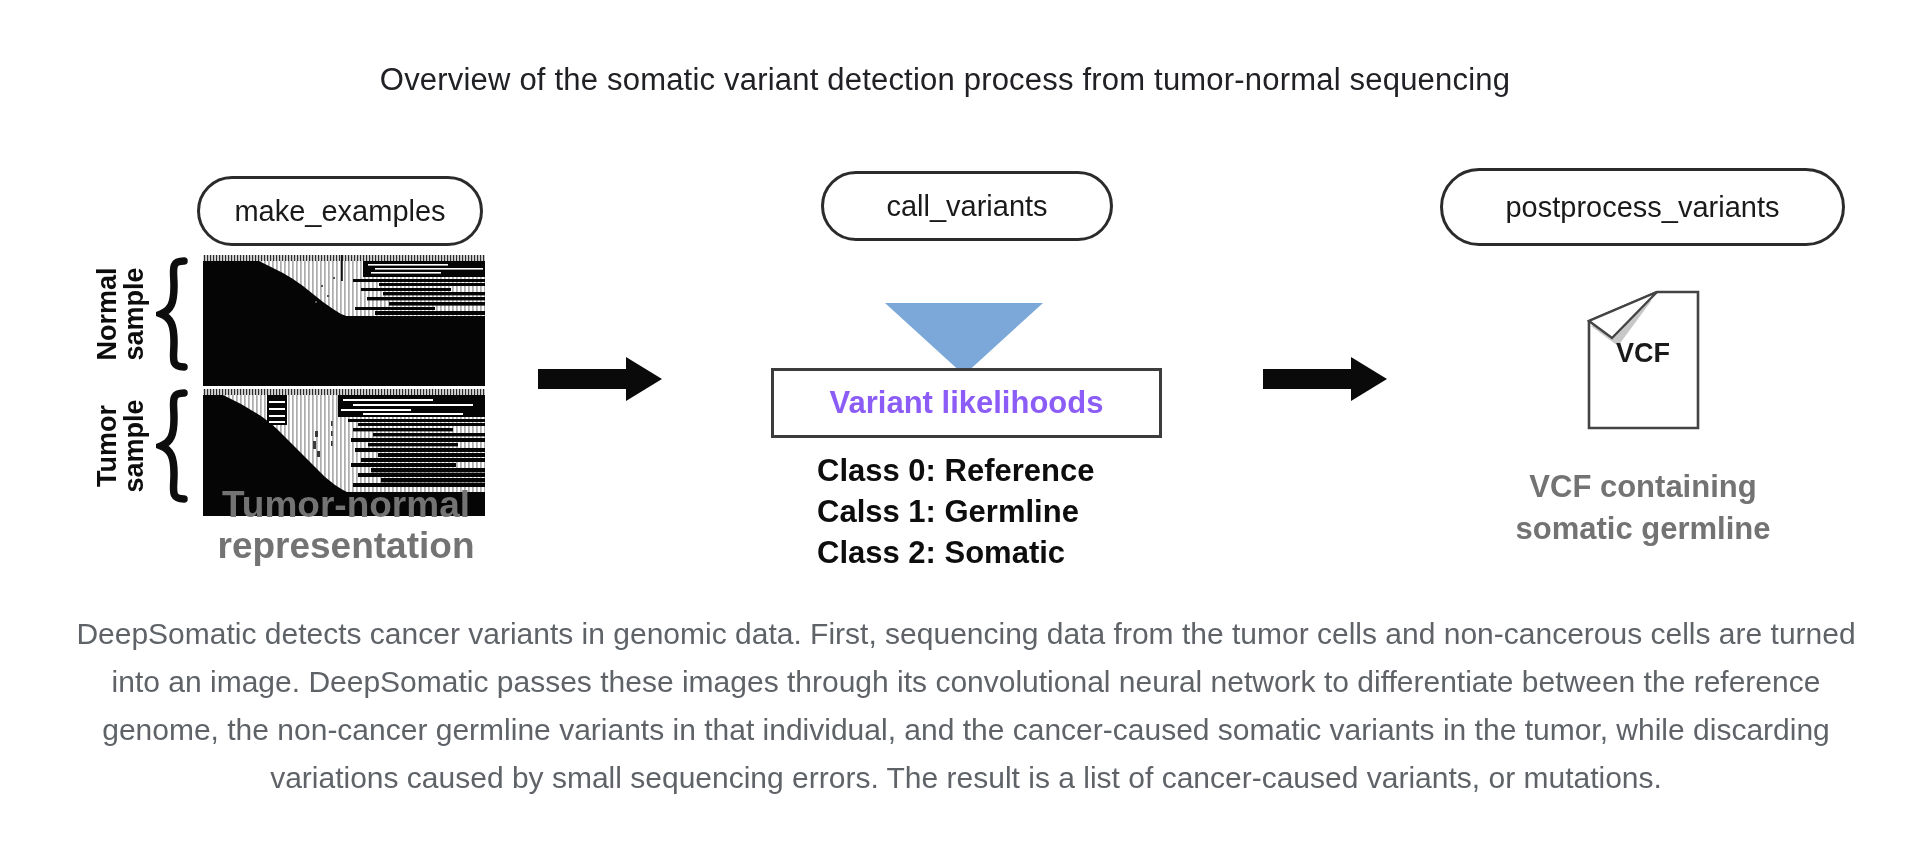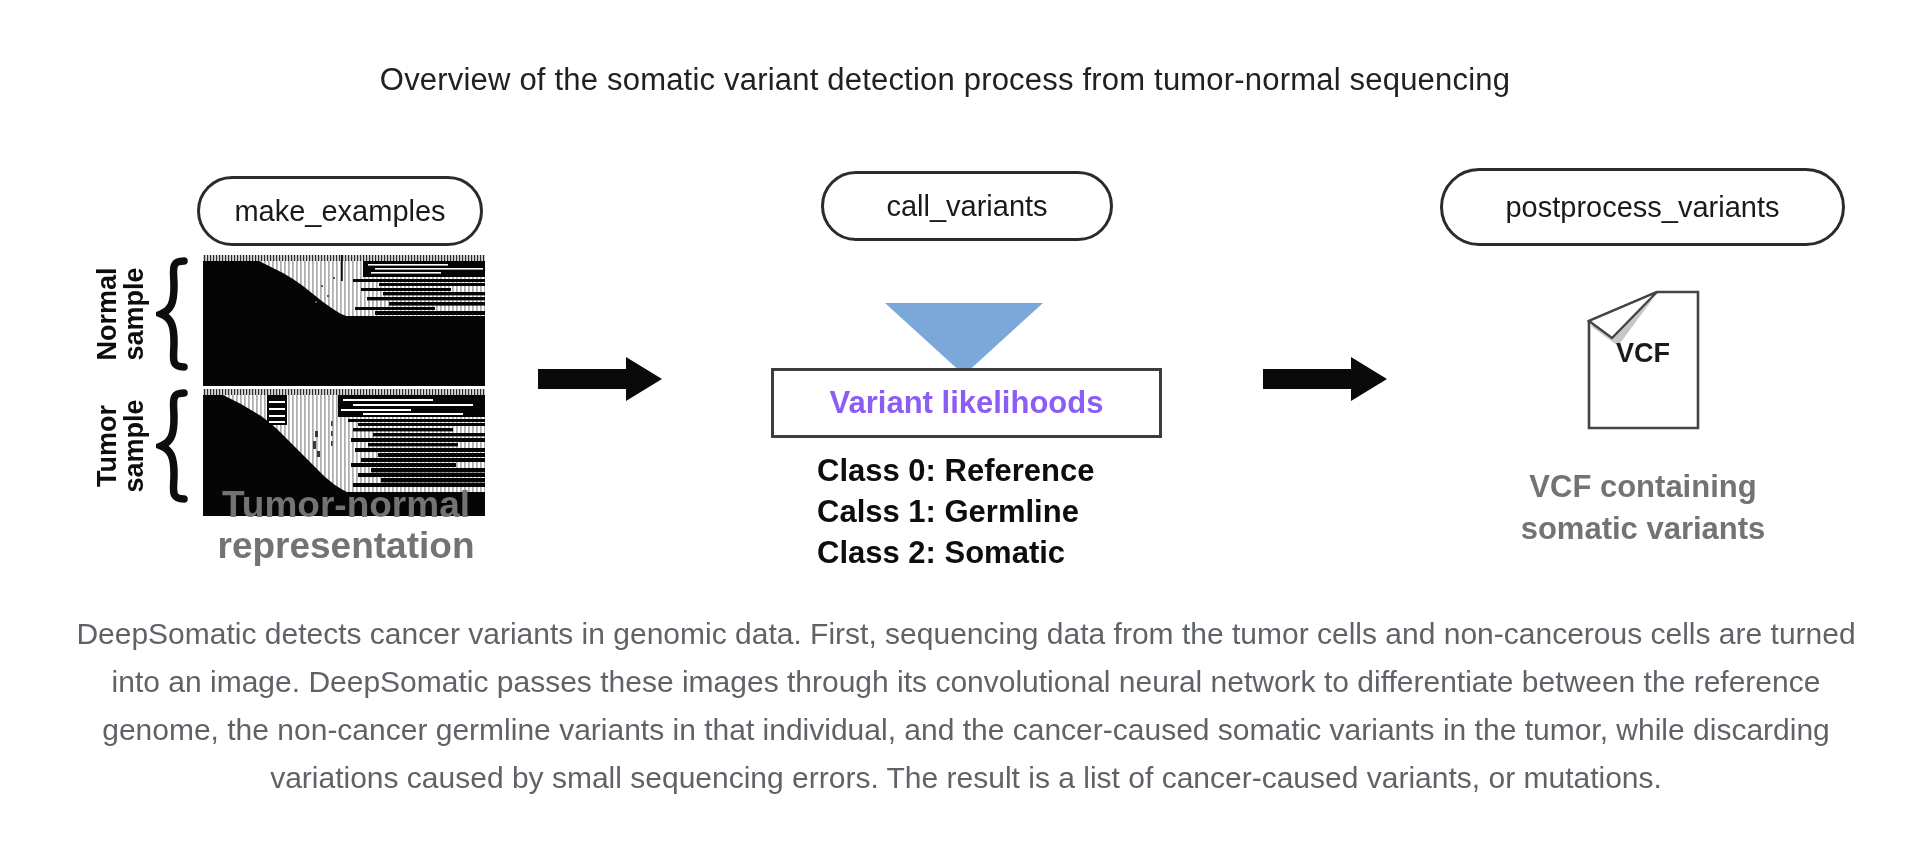--- a/index.html
+++ b/index.html
@@ -198,18 +198,18 @@
 
   <svg class="abs" style="left:1582px;top:286px;" width="122" height="148" viewBox="0 0 122 148">
     <path d="M7,35 L75,6 L116,6 L116,142 L7,142 Z" fill="#ffffff" stroke="#444" stroke-width="2.6" stroke-linejoin="miter"></path>
     <path d="M9,40 L70,14 L36,60 Z" fill="#c7c7c7"></path>
     <path d="M7,35 L75,6 L30,52 Z" fill="#ffffff" stroke="#444" stroke-width="2.4" stroke-linejoin="miter"></path>
   </svg>
   <div class="abs vcftext">VCF</div>
 
   <div class="abs boldcap cap3">
     <div>VCF containing</div>
-    <div>somatic variants</div>
+    <div>somatic germline</div>
   </div>
 
   <div class="abs para">DeepSomatic detects cancer variants in genomic data. First, sequencing data from the tumor cells and non-cancerous cells are turned into an image. DeepSomatic passes these images through its convolutional neural network to differentiate between the reference genome, the non-cancer germline variants in that individual, and the cancer-caused somatic variants in the tumor, while discarding variations caused by small sequencing errors. The result is a list of cancer-caused variants, or mutations.</div>
 
 </div>
 
 </body></html>

